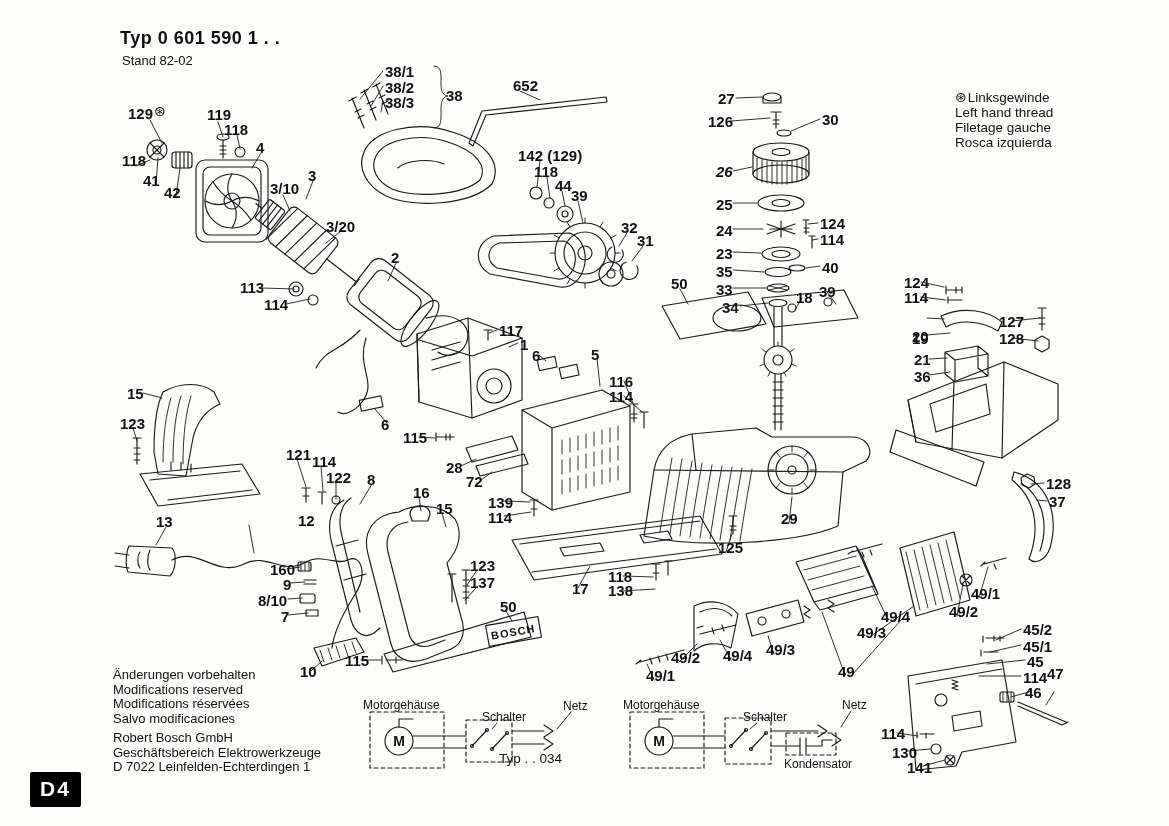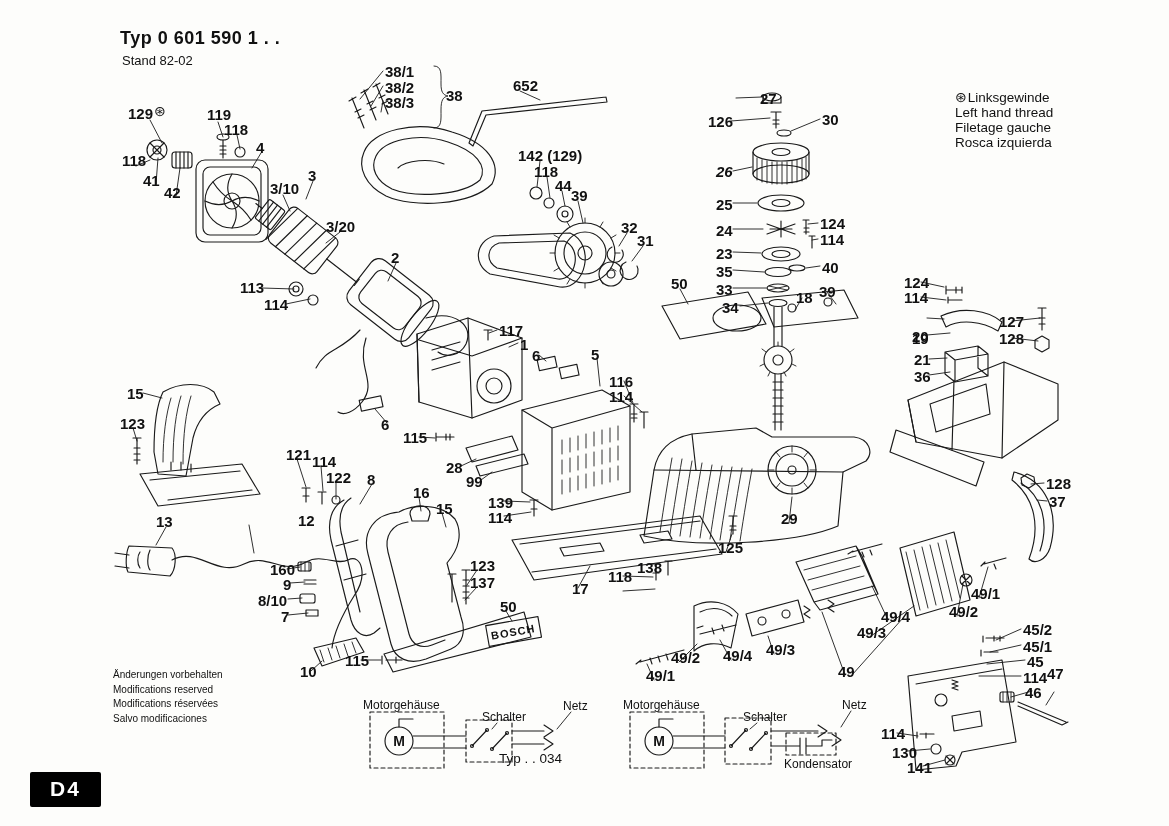--- a/index.html
+++ b/index.html
@@ -28,26 +28,26 @@
 
   .title   { position:absolute; left:120px; top:28px;  z-index:3;
              font-size:18px; font-weight:bold; letter-spacing:0.5px; }
   .stand   { position:absolute; left:122px; top:53px;  z-index:3; font-size:13px; }
 
   .thread-note { position:absolute; left:955px; top:90px; z-index:3;
                  font-size:13.5px; line-height:15px; }
   .thread-note .sym { font-size:14px; margin-right:1px; }
 
   .footer-note { position:absolute; left:113px; top:668px; z-index:3;
-                 font-size:10px; line-height:14.5px; }
+                 font-size:13px; line-height:14.5px; }
   .footer-note .company { margin-top:5px; }
 
   .page-code { position:absolute; left:30px; top:772px; z-index:3;
                background:#000; color:#fff; font-weight:bold; font-size:21px;
-               padding:5px 20px 6px; border-radius:2px; letter-spacing:2px; }
+               padding:5px 10px 6px; border-radius:2px; letter-spacing:2px; }
 </style>
 </head>
 <body>
 
 <div class="sheet">
 
   <svg id="art" width="1169" height="826" viewBox="0 0 1169 826">
 
     <g>
       <rect x="196" y="160" width="72" height="82" rx="9"></rect>
@@ -479,21 +479,21 @@
       <div class="plabel" style="left: 385px; top: 80px;">38/2</div>
       <div class="plabel" style="left: 385px; top: 95px;">38/3</div>
       <div class="plabel" style="left: 446px; top: 88px;">38</div>
       <div class="plabel" style="left: 513px; top: 78px;">652</div>
       <div class="plabel" style="left: 518px; top: 148px;">142 (129)</div>
       <div class="plabel" style="left: 534px; top: 164px;">118</div>
       <div class="plabel" style="left: 555px; top: 178px;">44</div>
       <div class="plabel" style="left: 571px; top: 188px;">39</div>
       <div class="plabel" style="left: 621px; top: 220px;">32</div>
       <div class="plabel" style="left: 637px; top: 233px;">31</div>
-      <div class="plabel" style="left: 760px; top: 91px;">27</div>
+      <div class="plabel" style="left: 718px; top: 91px;">27</div>
       <div class="plabel" style="left: 708px; top: 114px;">126</div>
       <div class="plabel" style="left: 822px; top: 112px;">30</div>
       <div class="plabel" style="left: 716px; top: 164px; font-style: italic;">26</div>
       <div class="plabel" style="left: 716px; top: 197px;">25</div>
       <div class="plabel" style="left: 716px; top: 223px;">24</div>
       <div class="plabel" style="left: 820px; top: 216px;">124</div>
       <div class="plabel" style="left: 820px; top: 232px;">114</div>
       <div class="plabel" style="left: 716px; top: 246px;">23</div>
       <div class="plabel" style="left: 822px; top: 260px;">40</div>
       <div class="plabel" style="left: 716px; top: 264px;">35</div>
@@ -516,21 +516,21 @@
       <div class="plabel" style="left: 520px; top: 337px;">1</div>
       <div class="plabel" style="left: 532px; top: 348px;">6</div>
       <div class="plabel" style="left: 591px; top: 347px;">5</div>
       <div class="plabel" style="left: 609px; top: 374px;">116</div>
       <div class="plabel" style="left: 609px; top: 389px;">114</div>
       <div class="plabel" style="left: 127px; top: 386px;">15</div>
       <div class="plabel" style="left: 120px; top: 416px;">123</div>
       <div class="plabel" style="left: 381px; top: 417px;">6</div>
       <div class="plabel" style="left: 403px; top: 430px;">115</div>
       <div class="plabel" style="left: 446px; top: 460px;">28</div>
-      <div class="plabel" style="left: 466px; top: 474px;">99</div>
+      <div class="plabel" style="left: 466px; top: 474px;">72</div>
       <div class="plabel" style="left: 488px; top: 495px;">139</div>
       <div class="plabel" style="left: 488px; top: 510px;">114</div>
       <div class="plabel" style="left: 286px; top: 447px;">121</div>
       <div class="plabel" style="left: 312px; top: 454px;">114</div>
       <div class="plabel" style="left: 326px; top: 470px;">122</div>
       <div class="plabel" style="left: 367px; top: 472px;">8</div>
       <div class="plabel" style="left: 413px; top: 485px;">16</div>
       <div class="plabel" style="left: 436px; top: 501px;">15</div>
       <div class="plabel" style="left: 156px; top: 514px;">13</div>
       <div class="plabel" style="left: 254px; top: 513px; margin-left: 44px;">12</div>
@@ -538,21 +538,21 @@
       <div class="plabel" style="left: 283px; top: 577px;">9</div>
       <div class="plabel" style="left: 258px; top: 593px;">8/10</div>
       <div class="plabel" style="left: 281px; top: 609px;">7</div>
       <div class="plabel" style="left: 300px; top: 664px;">10</div>
       <div class="plabel" style="left: 345px; top: 653px;">115</div>
       <div class="plabel" style="left: 470px; top: 558px;">123</div>
       <div class="plabel" style="left: 470px; top: 575px;">137</div>
       <div class="plabel" style="left: 500px; top: 599px;">50</div>
       <div class="plabel" style="left: 572px; top: 581px;">17</div>
       <div class="plabel" style="left: 608px; top: 569px;">118</div>
-      <div class="plabel" style="left: 608px; top: 560px; margin-left: 29px;">138</div>
+      <div class="plabel" style="left: 608px; top: 583px;">138</div>
       <div class="plabel" style="left: 718px; top: 540px;">125</div>
       <div class="plabel" style="left: 781px; top: 511px;">29</div>
       <div class="plabel" style="left: 881px; top: 609px;">49/4</div>
       <div class="plabel" style="left: 949px; top: 604px;">49/2</div>
       <div class="plabel" style="left: 971px; top: 586px;">49/1</div>
       <div class="plabel" style="left: 857px; top: 625px;">49/3</div>
       <div class="plabel" style="left: 671px; top: 650px;">49/2</div>
       <div class="plabel" style="left: 723px; top: 648px;">49/4</div>
       <div class="plabel" style="left: 766px; top: 642px;">49/3</div>
       <div class="plabel" style="left: 646px; top: 668px;">49/1</div>
@@ -576,20 +576,25 @@
     <div>Left hand thread</div>
     <div>Filetage gauche</div>
     <div>Rosca izquierda</div>
   </div>
 
   <div class="footer-note">
     <div>Änderungen vorbehalten</div>
     <div>Modifications reserved</div>
     <div>Modifications réservées</div>
     <div>Salvo modificaciones</div>
+    <div class="company">
+      <div>Robert Bosch GmbH</div>
+      <div>Geschäftsbereich Elektrowerkzeuge</div>
+      <div>D 7022 Leinfelden-Echterdingen 1</div>
+    </div>
   </div>
 
   <div class="page-code">D4</div>
 
   <div class="wlabel" style="left:363px;top:699px">Motorgehäuse</div>
   <div class="wlabel" style="left:482px;top:711px">Schalter</div>
   <div class="wlabel" style="left:563px;top:700px">Netz</div>
   <div class="wlabel caption" style="left:499px;top:752px">Typ . . 034</div>
   <div class="wlabel" style="left:623px;top:699px">Motorgehäuse</div>
   <div class="wlabel" style="left:743px;top:711px">Schalter</div>

